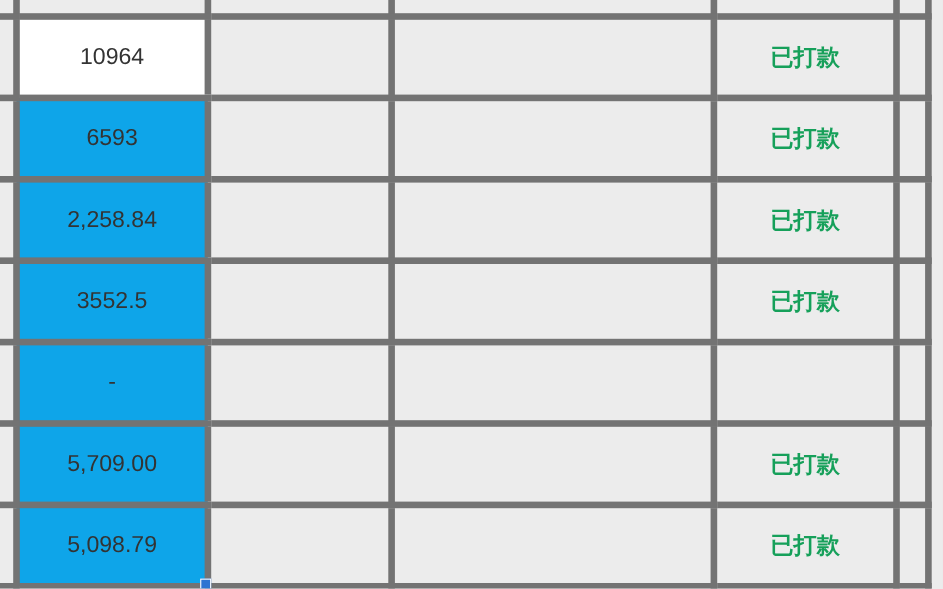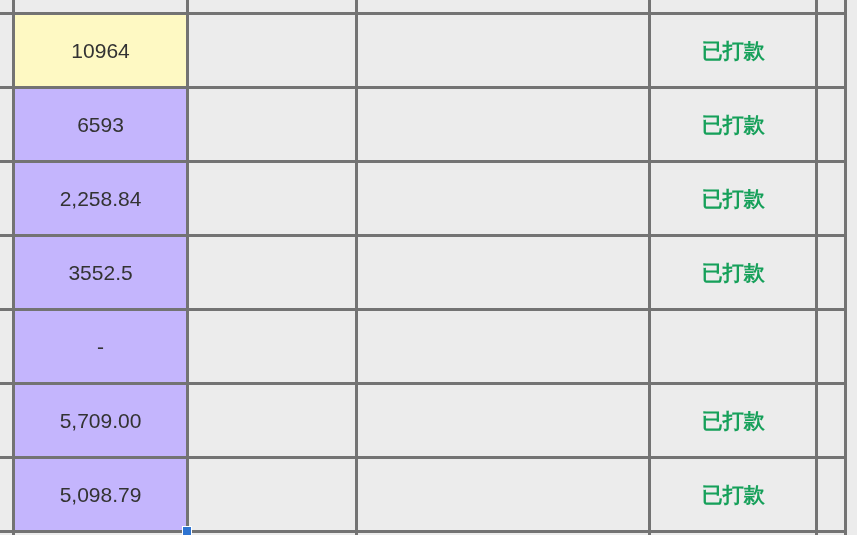--- a/index.html
+++ b/index.html
@@ -14,21 +14,21 @@
     height: 535px;
     overflow: hidden;
   }
   table {
     border-collapse: collapse;
     position: absolute;
     left: -10px;   
     top: -13px;    
   }
   td {
-    border: 3px solid #737373;
+    border: 6px solid #737373;
     background: #ececec;
     text-align: center;
     vertical-align: middle;
     font-size: 21px;
     color: #333333;
     box-sizing: border-box;
     padding: 0;
   }
   
   td.c0 { width: 23px;  } 
@@ -36,22 +36,22 @@
   td.c2 { width: 175px; }
   td.c3 { width: 305px; }
   td.c4 { width: 172px; } 
   td.c5 { width: 30px;  } 
 
   
   tr.top-sliver td { height: 25px; }
   tr.data td       { height: 74px; }
 
   
-  td.sel       { background: #c4b5fd; }
-  td.sel-first { background: #fef9c3; } 
+  td.sel       { background: #0ea5e9; }
+  td.sel-first { background: #ffffff; } 
 
   td.sel-top   { border-top:    2px solid #2e74d2; }
   td.sel-bot   { border-bottom: 2px solid #2e74d2; }
   td.sel-left  { border-left:   2px solid #2e74d2; }
   td.sel-right { border-right:  2px solid #2e74d2; }
 
   .status {
     color: #16a05a;
     font-weight: 600;
     font-size: 21px;

